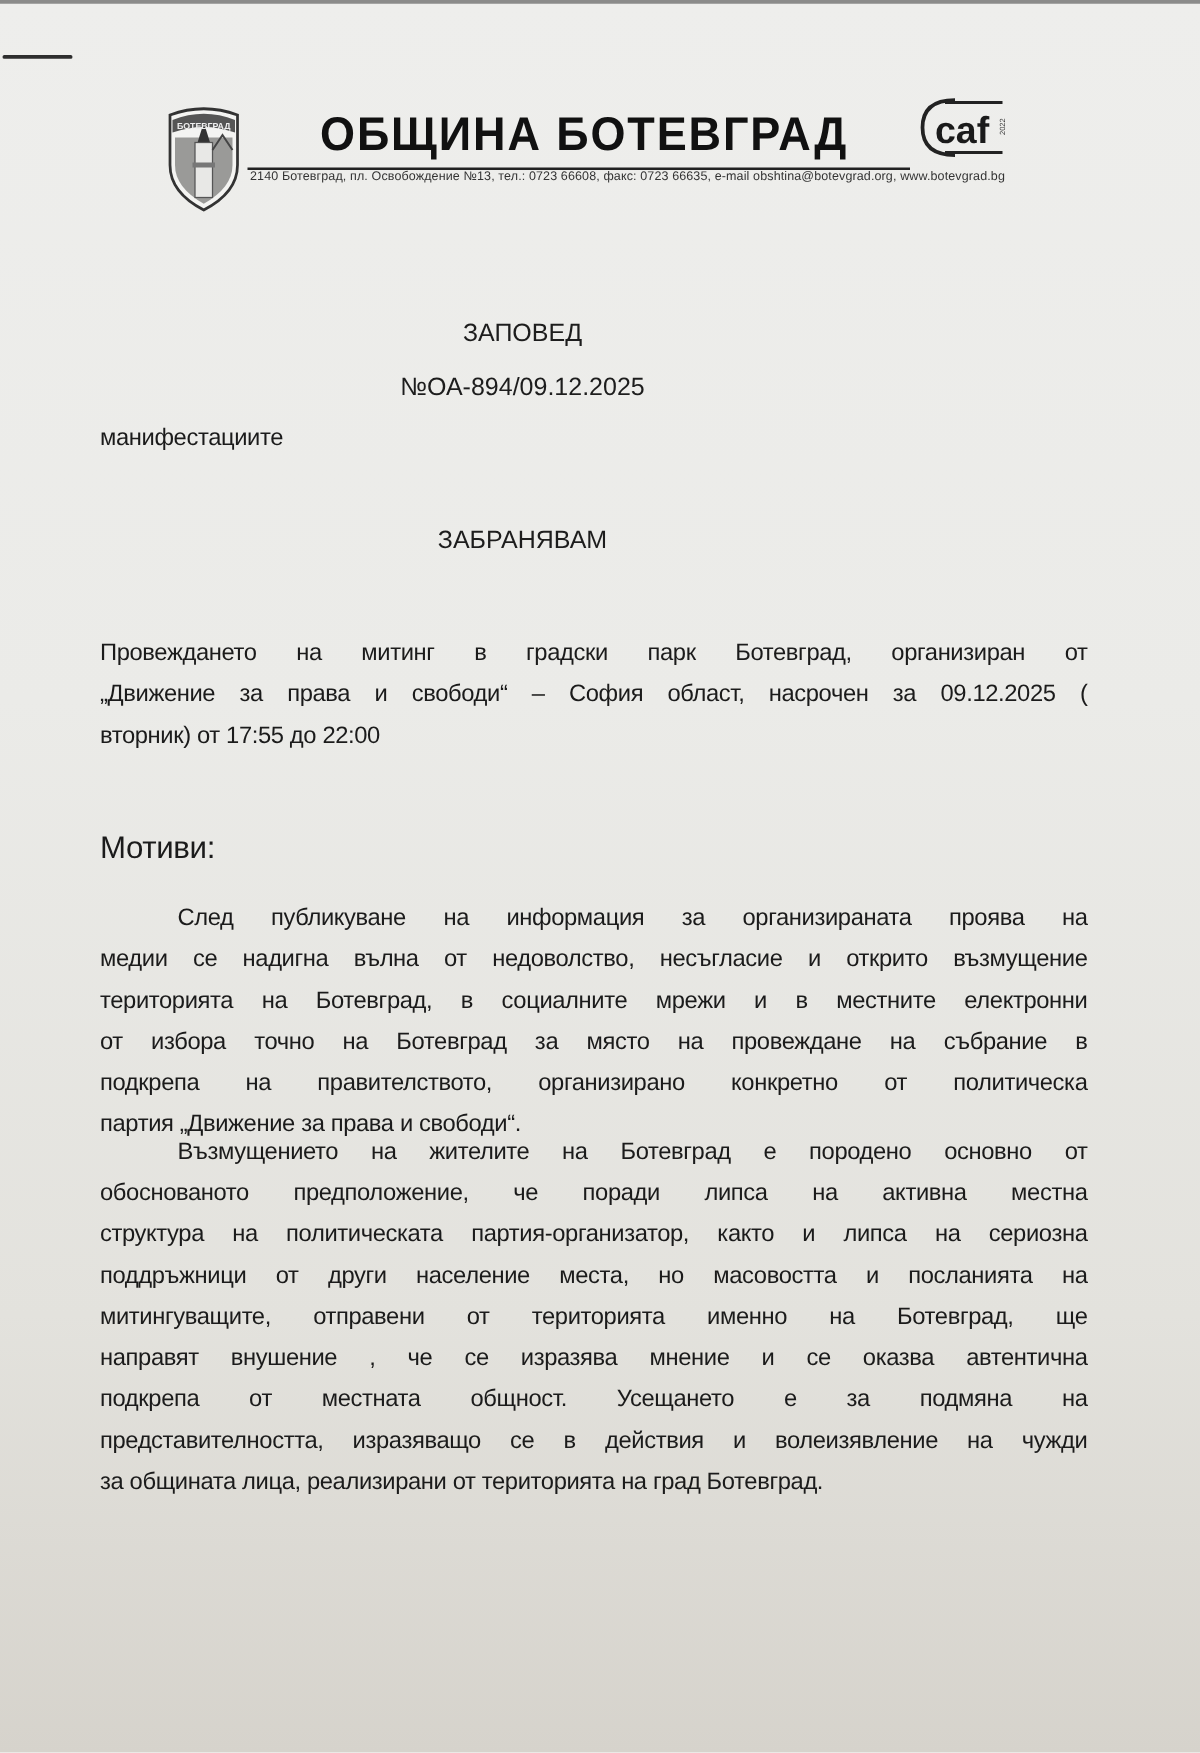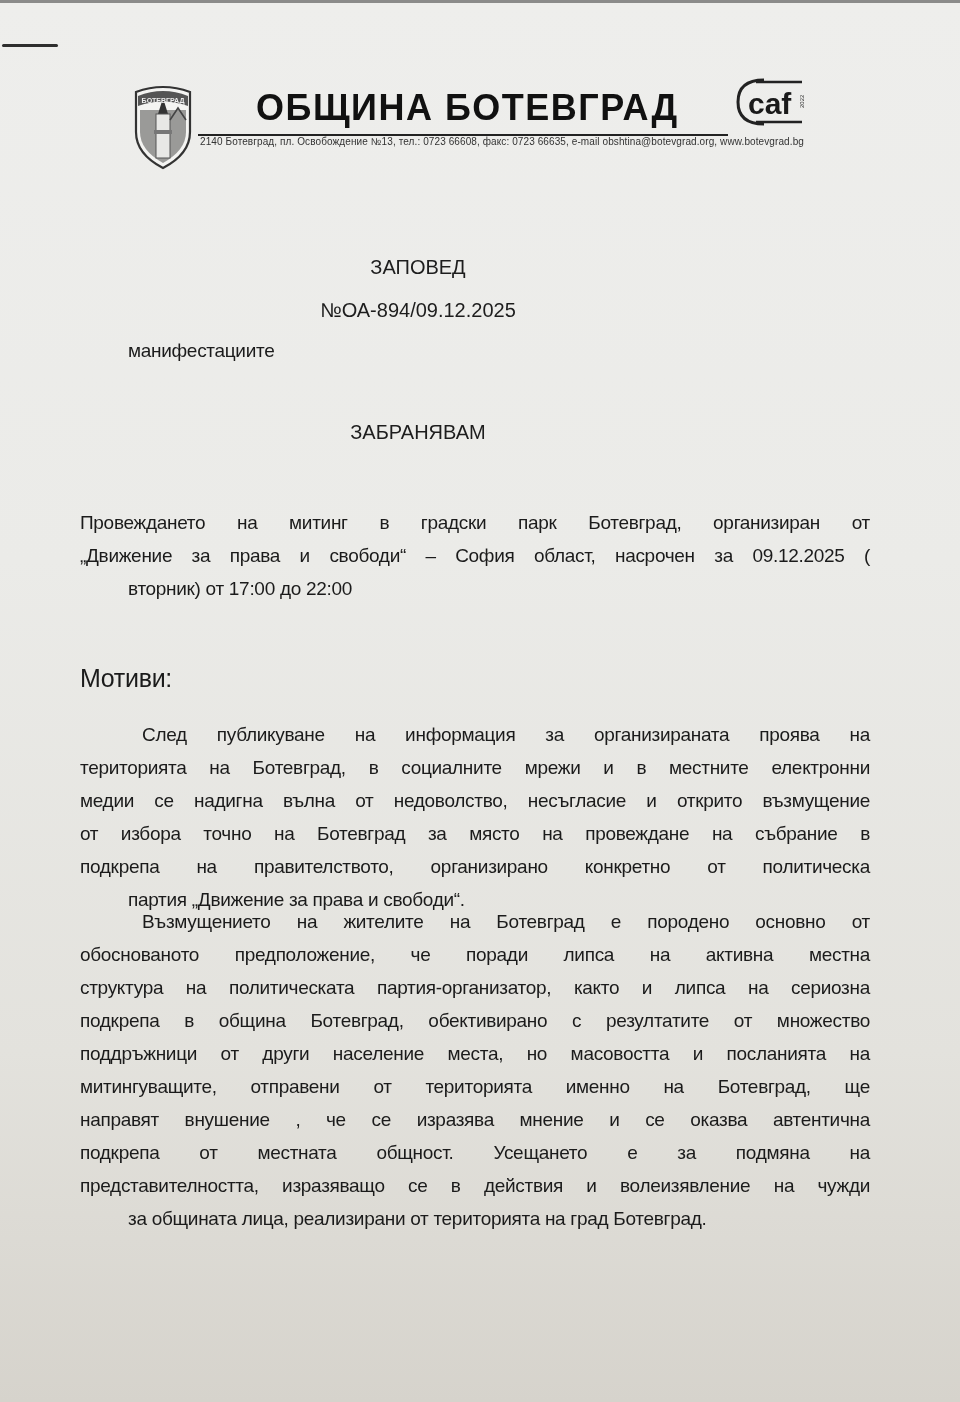--- a/index.html
+++ b/index.html
@@ -34,21 +34,21 @@
     font-family: "Liberation Sans Narrow", "Liberation Sans", sans-serif;
     font-size: 20px; color: #1d1d1d;
   }
   .para {
     position: absolute; left: 80px; width: 790px;
     font-family: "Liberation Sans", sans-serif;
     font-size: 19px; line-height: 33px; color: #1b1b1b;
     text-align: justify; letter-spacing: -0.3px;
   }
   .para .line { display: block; text-align: justify; text-align-last: justify; white-space: nowrap; }
-  .para .line.last { text-align-last: left; margin-left: 48px; }
+  .para .line.last { text-align-last: left; }
   .indent { padding-left: 62px; }
   .heading-left {
     position: absolute; left: 80px;
     font-size: 25px; color: #1b1b1b; letter-spacing: -0.3px;
   }
 </style>
 </head>
 <body>
 
 <div class="top-edge"></div>
@@ -84,39 +84,38 @@
 
   <div class="para" style="top:334px">
     <span class="line last">манифестациите</span>
   </div>
 
   <div class="center-line" style="top:421px">ЗАБРАНЯВАМ</div>
 
   <div class="para" style="top:506px">
     <span class="line">Провеждането на митинг в градски парк Ботевград, организиран от</span>
     <span class="line">„Движение за права и свободи“ – София област, насрочен за 09.12.2025 (</span>
-    <span class="line last">вторник) от 17:00 до 22:00</span>
+    <span class="line last">вторник) от 17:55 до 22:00</span>
   </div>
 
   <div class="heading-left" style="top:664px">Мотиви:</div>
 
   <div class="para" style="top:718px">
     <span class="line indent">След публикуване на информация за организираната проява на</span>
+    <span class="line">медии се надигна вълна от недоволство, несъгласие и открито възмущение</span>
     <span class="line">територията на Ботевград, в социалните мрежи и в местните електронни</span>
-    <span class="line">медии се надигна вълна от недоволство, несъгласие и открито възмущение</span>
     <span class="line">от избора точно на Ботевград за място на провеждане на събрание в</span>
     <span class="line">подкрепа на правителството, организирано конкретно от политическа</span>
     <span class="line last">партия „Движение за права и свободи“.</span>
   </div>
 
   <div class="para" style="top:905px">
     <span class="line indent">Възмущението на жителите на Ботевград е породено основно от</span>
     <span class="line">обоснованото предположение, че поради липса на активна местна</span>
     <span class="line">структура на политическата партия-организатор, както и липса на сериозна</span>
-    <span class="line">подкрепа в община Ботевград, обективирано с резултатите от множество</span>
     <span class="line">поддръжници от други население места, но масовостта и посланията на</span>
     <span class="line">митингуващите, отправени от територията именно на Ботевград, ще</span>
     <span class="line">направят внушение , че се изразява мнение и се оказва автентична</span>
     <span class="line">подкрепа от местната общност. Усещането е за подмяна на</span>
     <span class="line">представителността, изразяващо се в действия и волеизявление на чужди</span>
     <span class="line last">за общината лица, реализирани от територията на град Ботевград.</span>
   </div>
 </div>
 
 </body></html>

